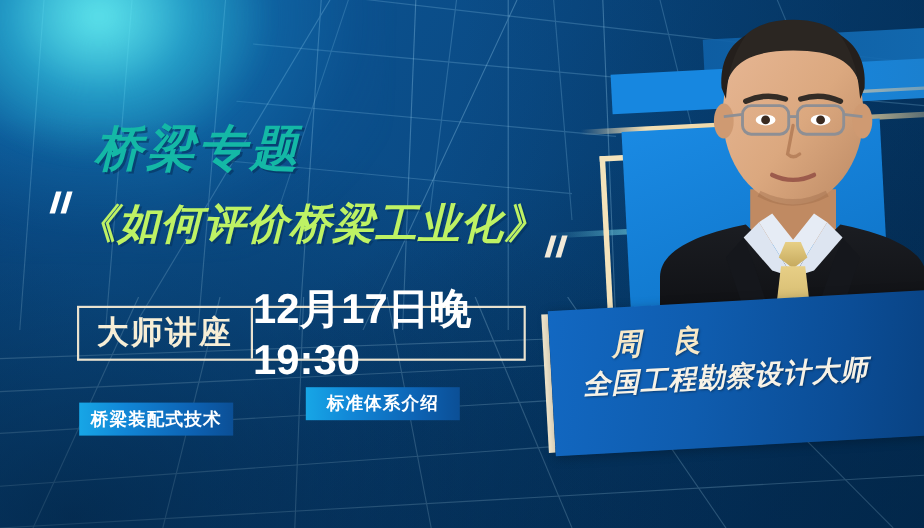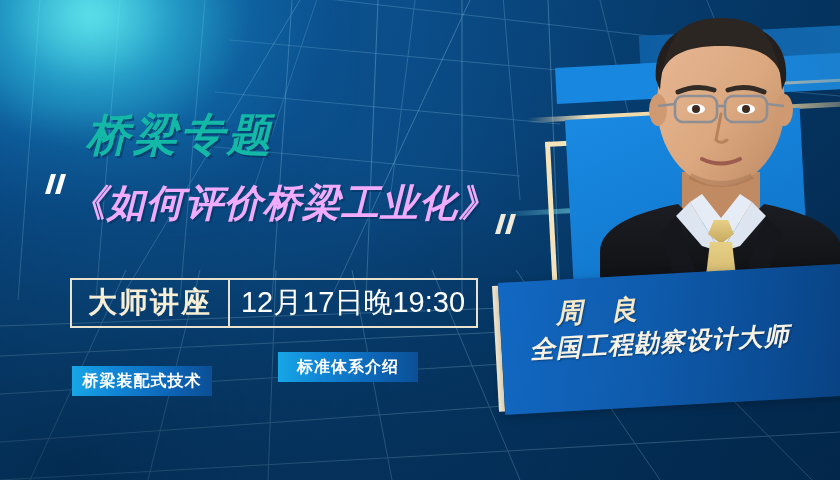--- a/index.html
+++ b/index.html
@@ -128,37 +128,37 @@
   }
   .quote-open{
     position:absolute;left:42px;top:172px;width:26px;height:24px;
   }
   .quote-close{
     position:absolute;left:492px;top:212px;width:26px;height:24px;
   }
   .title-sub{
     position:absolute;left:68px;top:178px;
     font-size:38px;font-weight:700;font-style:italic;
-    color:#f0abfc;letter-spacing:1px;white-space:nowrap;
+    color:#bef264;letter-spacing:1px;white-space:nowrap;
     text-shadow:2px 2px 0 rgba(3,45,85,.45);
   }
 
   
   .infobox{
     position:absolute;left:70px;top:278px;width:408px;height:50px;
     border:2px solid #e9e2cf;box-sizing:border-box;display:flex;
   }
   .infobox .lecture{
     width:158px;height:100%;display:flex;align-items:center;justify-content:center;
     font-size:29px;font-weight:700;color:#f7eed6;letter-spacing:2px;
     border-right:2px solid #e9e2cf;box-sizing:border-box;
   }
   .infobox .datetime{
     flex:1;display:flex;align-items:center;justify-content:center;
-    font-size:29px;font-weight:400;color:#ffffff;letter-spacing:0px;
+    font-size:38px;font-weight:700;color:#ffffff;letter-spacing:0px;
   }
 
   
   .tag{
     position:absolute;height:30px;display:flex;align-items:center;justify-content:center;
     font-size:16px;font-weight:700;color:#ffffff;letter-spacing:1px;
     background:linear-gradient(90deg,#17a6e6 0%,#1186d6 30%,#0d63b4 72%,#0b4f96 100%);
   }
   .tag1{left:72px;top:342px;width:140px;margin-top:24px;}
   .tag2{left:278px;top:352px;width:140px;}

